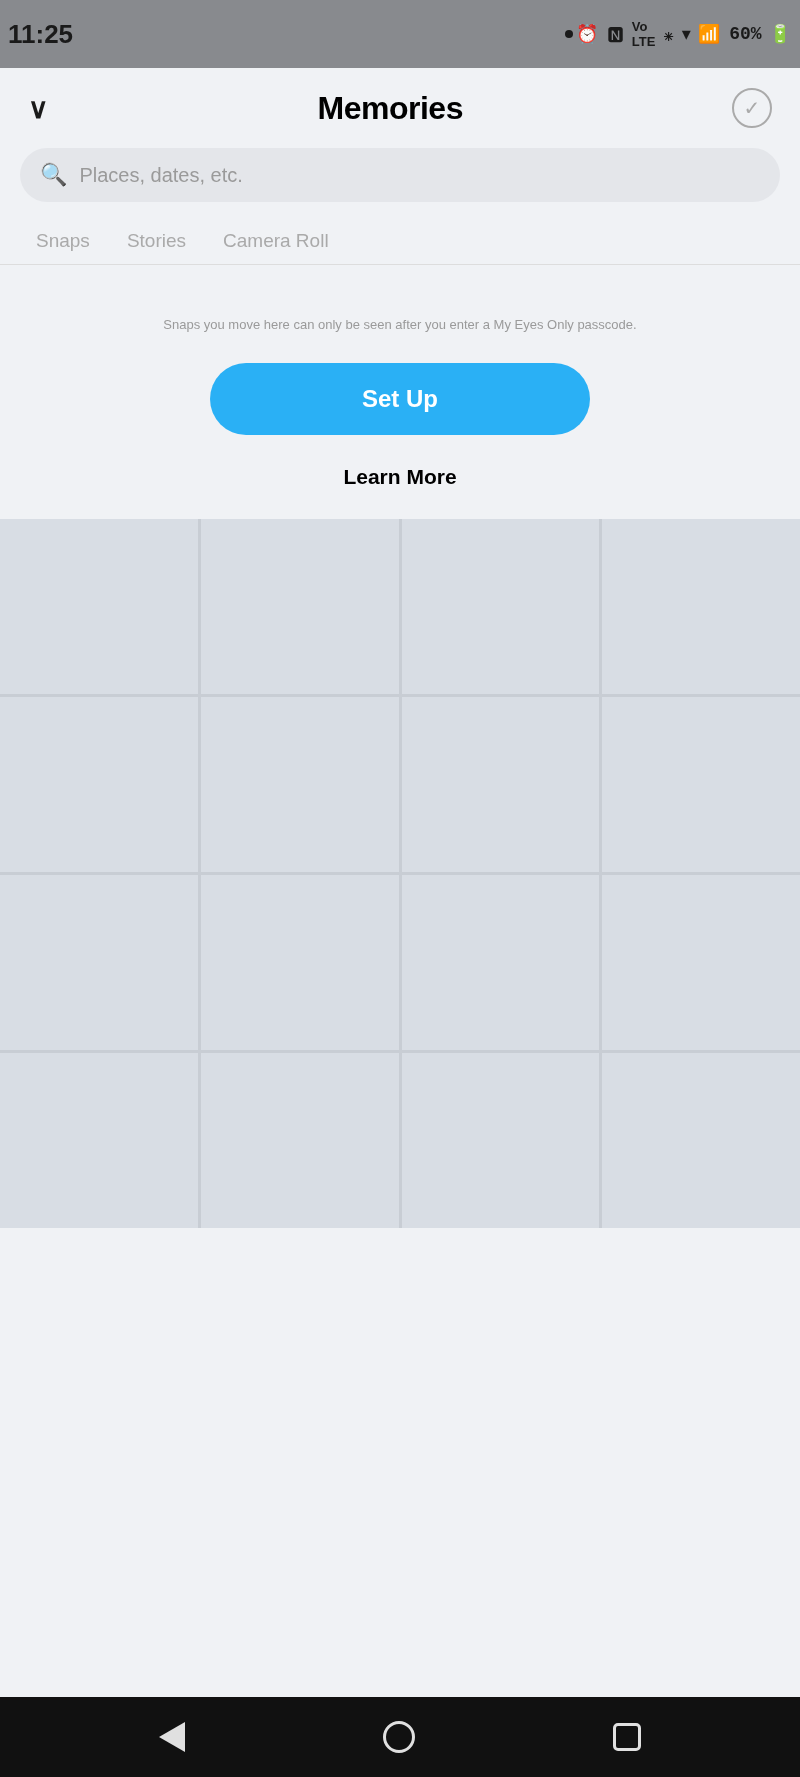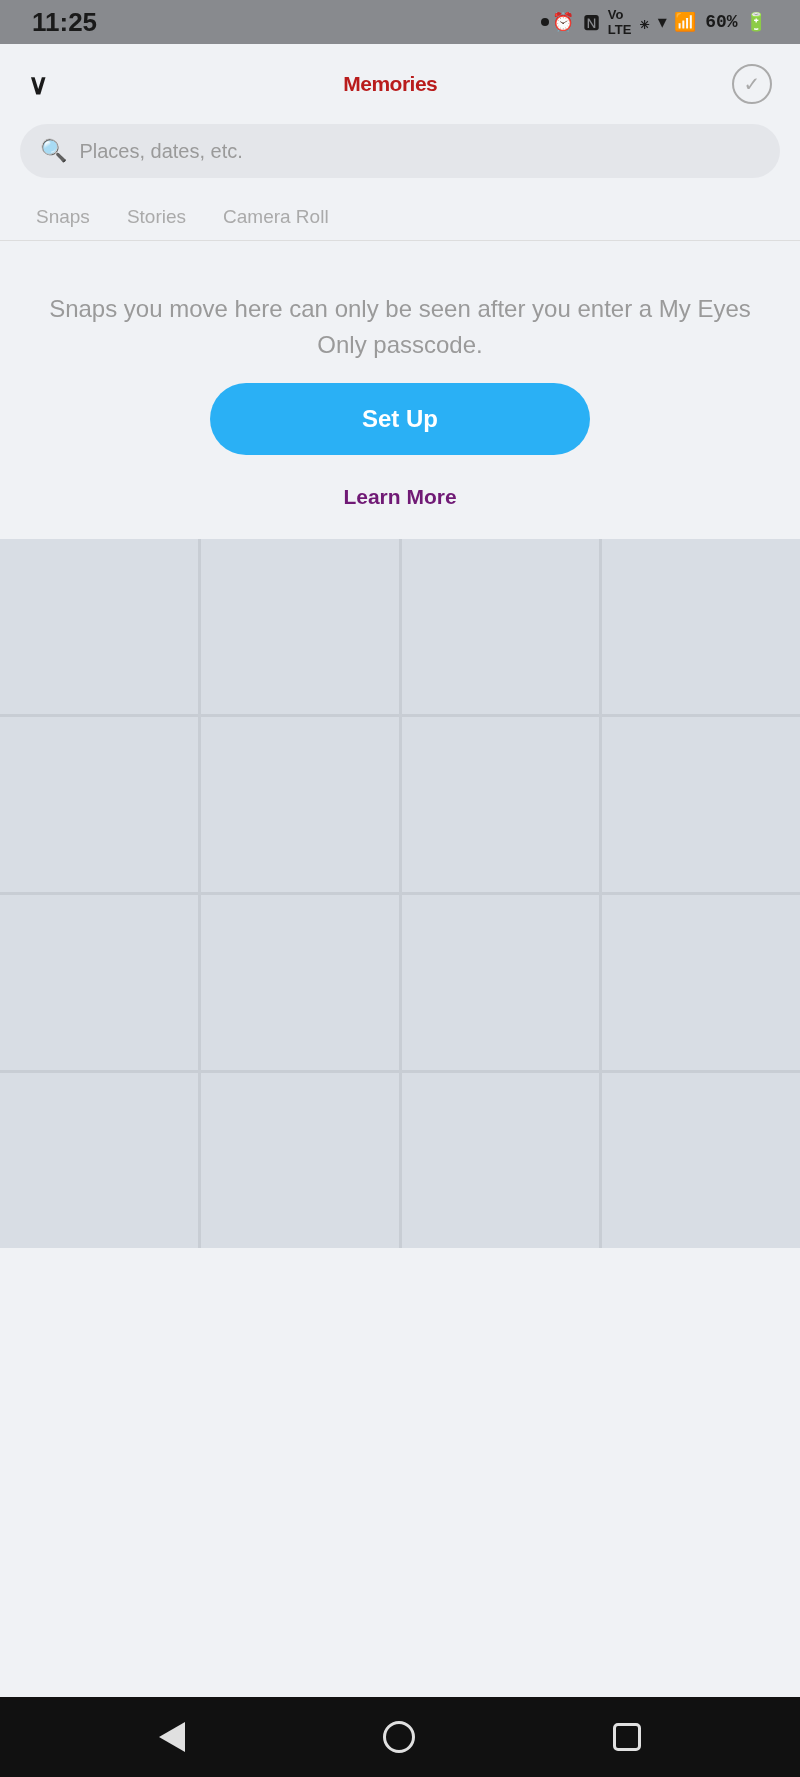--- a/index.html
+++ b/index.html
@@ -9,25 +9,25 @@
       height: 1777px;
       background: #f0f2f5;
       font-family: -apple-system, BlinkMacSystemFont, 'Helvetica Neue', Arial, sans-serif;
       overflow: hidden;
       position: relative;
     }
 
     
     .status-bar {
       background: #888a8e;
-      height: 44px;
+      height: 68px;
       display: flex;
       align-items: center;
       justify-content: space-between;
-      padding: 0 32px;
+      padding: 0 8px;
       color: #1a1a1a;
     }
 
     .status-time {
       font-size: 26px;
       font-weight: 600;
       color: #1a1a1a;
     }
 
     .status-center {
@@ -67,23 +67,23 @@
       background: #f0f2f5;
     }
 
     .header-chevron {
       font-size: 28px;
       color: #1a1a1a;
       font-weight: 700;
     }
 
     .header-title {
-      font-size: 21px;
+      font-size: 32px;
       font-weight: 800;
-      color: #b91c1c;
+      color: #000000;
       letter-spacing: -0.5px;
       text-align: center;
     }
 
     .header-check {
       width: 40px;
       height: 40px;
       border-radius: 50%;
       border: 2.5px solid #aaa;
       display: flex;
@@ -151,42 +151,42 @@
     }
 
     .setup-title {
       font-size: 26px;
       font-weight: 800;
       color: #1a1a1a;
       margin-bottom: 18px;
     }
 
     .setup-description {
-      font-size: 24px;
+      font-size: 13px;
       color: #9a9a9a;
       line-height: 1.5;
-      margin-bottom: 20px;
+      margin-bottom: 28px;
     }
 
     .setup-button {
       background: #2ab0f5;
       color: #fff;
       border: none;
       border-radius: 40px;
       padding: 22px 80px;
       font-size: 24px;
       font-weight: 700;
       cursor: pointer;
       display: block;
       width: 380px;
       margin: 16px auto 30px;
     }
 
     .learn-more {
-      color: #701a75;
+      color: #000000;
       font-size: 21px;
       font-weight: 600;
       cursor: pointer;
     }
 
     
     .grid-section {
       display: grid;
       grid-template-columns: repeat(4, 1fr);
       gap: 3px;

